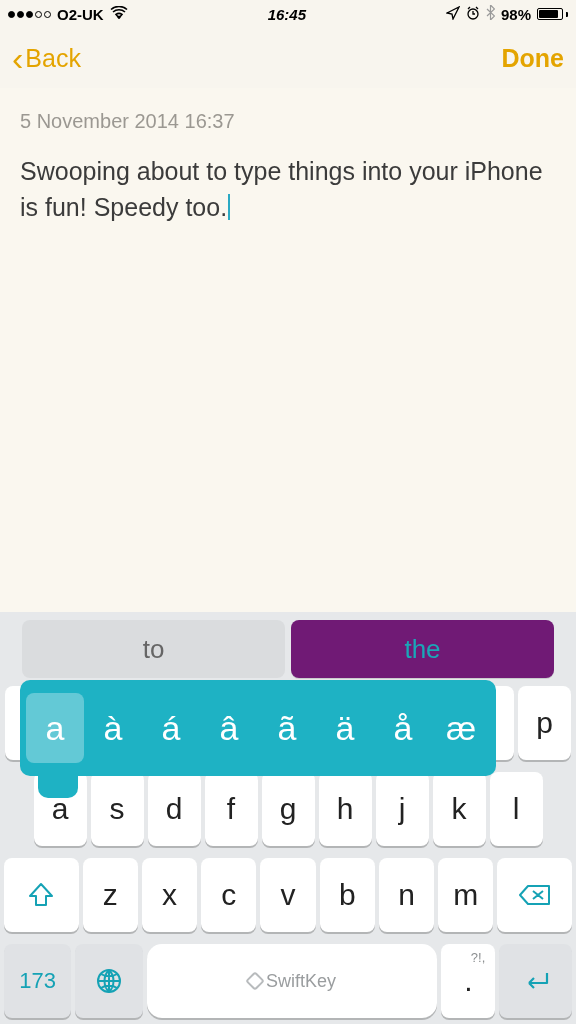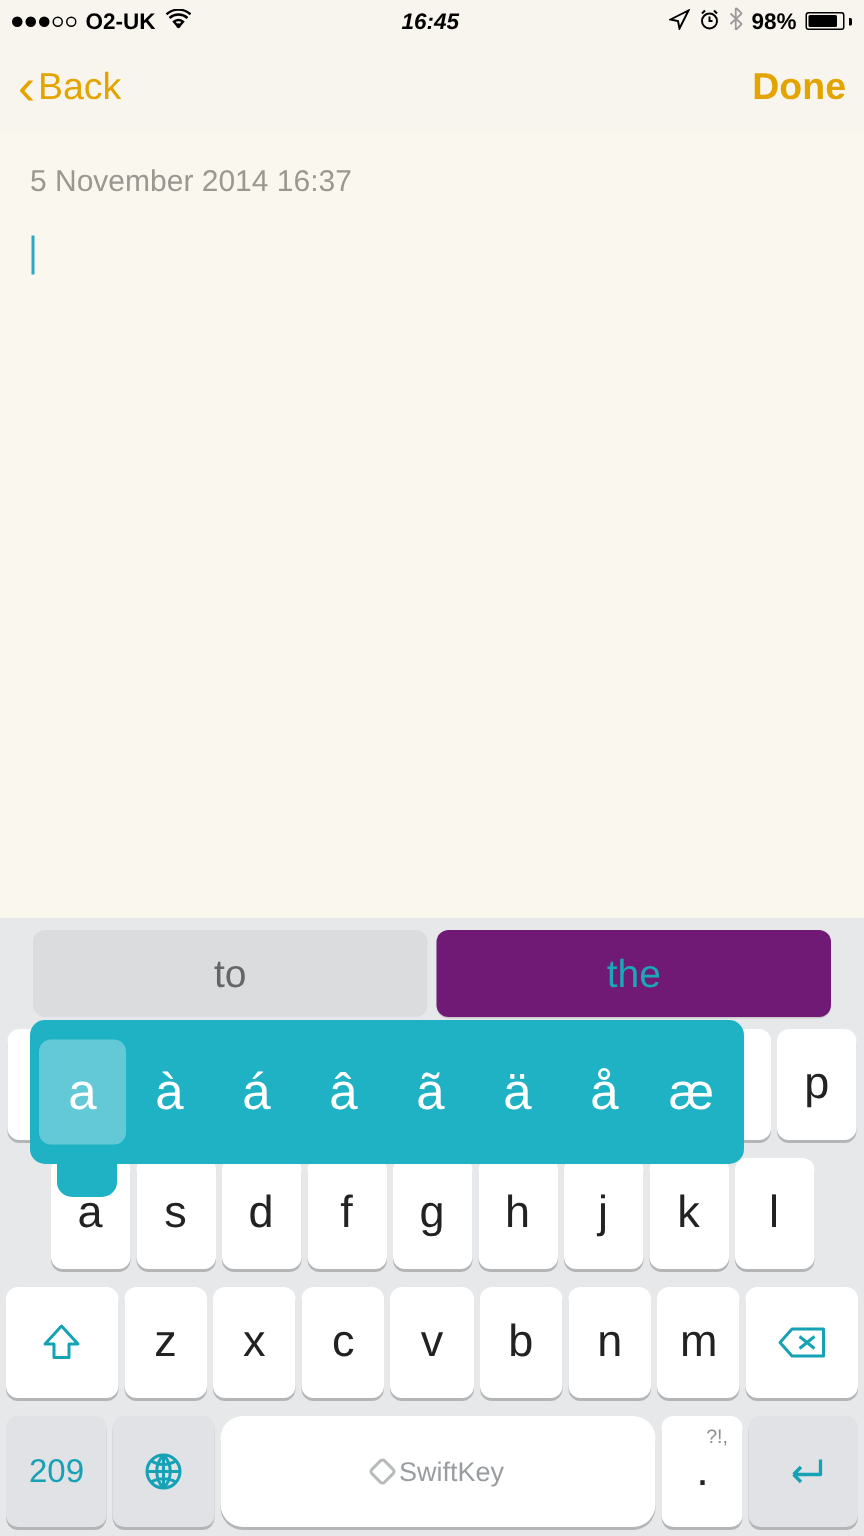--- a/index.html
+++ b/index.html
@@ -123,21 +123,21 @@
   <div class="nav-back">
     <span class="chev">‹</span>
     <span>Back</span>
   </div>
   <div class="nav-done">Done</div>
 </div>
 
 <div class="note-area">
   <div class="note-date">5 November 2014 16:37</div>
   <div class="note-text">
-    <span class="cursor"></span>
+    <span>Swooping about to type things into your iPhone is fun! Speedy too.</span><span class="cursor"></span>
   </div>
 </div>
 
 <div class="keyboard">
 
   <div class="suggestions">
     <div class="sugg">to</div>
     <div class="sugg center">the</div>
   </div>
 
@@ -193,21 +193,21 @@
       <div class="key">n</div>
       <div class="key">m</div>
       <div class="key back fn teal">
         <svg class="bksp-icon" viewBox="0 0 34 24">
             <path d="M10 3 H31 V21 H10 L2 12 Z M15 8 L25 16 M25 8 L15 16"></path>
           </svg>
       </div>
     </div>
 
     <div class="row row4">
-      <div class="key num fn teal" style="font-size:22px;">209</div>
+      <div class="key num fn teal" style="font-size:22px;">173</div>
       <div class="key globe fn teal">
         <svg class="globe-icon" viewBox="0 0 26 26">
             <circle cx="13" cy="13" r="11"></circle>
             <path d="M2 13 H24 M13 2 V24 M5 6 C9 9 17 9 21 6 M5 20 C9 17 17 17 21 20 M13 2 C7 8 7 18 13 24 M13 2 C19 8 19 18 13 24"></path>
           </svg>
       </div>
       <div class="key space">
         <span class="swiftkey-logo"></span>
         <span>SwiftKey</span>
       </div>

